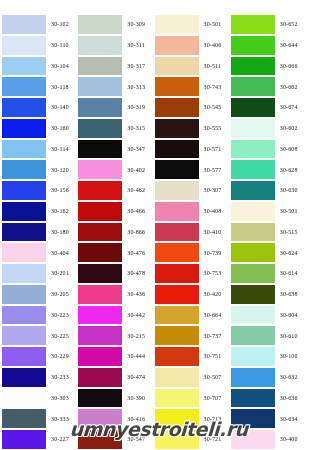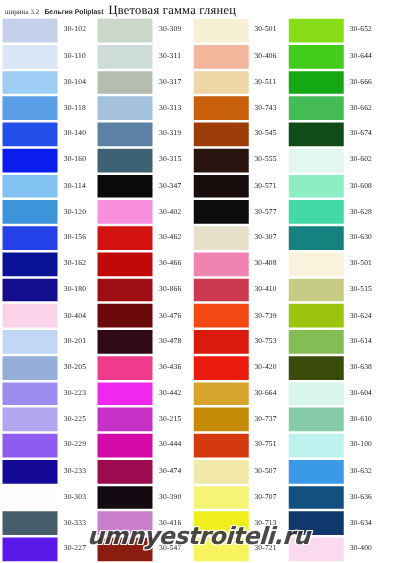--- a/index.html
+++ b/index.html
@@ -106,25 +106,20 @@
     white-space:nowrap;
     transform:skewX(-6deg);
     opacity:.92;
   }
 </style>
 </head>
 <body>
 
 <div id="sheet">
 
-  <div id="header">
-    <span class="hdr-small">ширина 3.2</span>
-    <span class="hdr-brand">Бельгия Poliplast</span>
-    <span class="hdr-title">Цветовая гамма глянец</span>
-  </div>
 
   <div id="grid">
       <div class="cell">
         <div class="chip" style="background: rgb(197, 209, 234);"></div>
         <div class="code">30-102</div>
       </div>
       <div class="cell">
         <div class="chip" style="background: rgb(203, 216, 201);"></div>
         <div class="code">30-309</div>
       </div>

